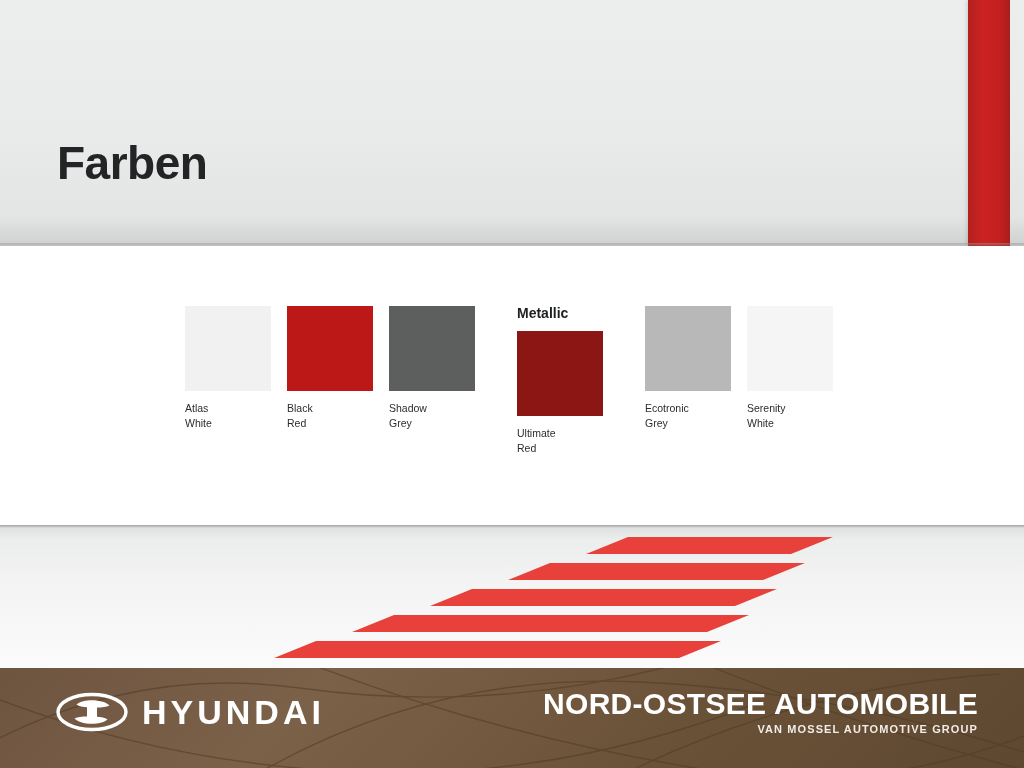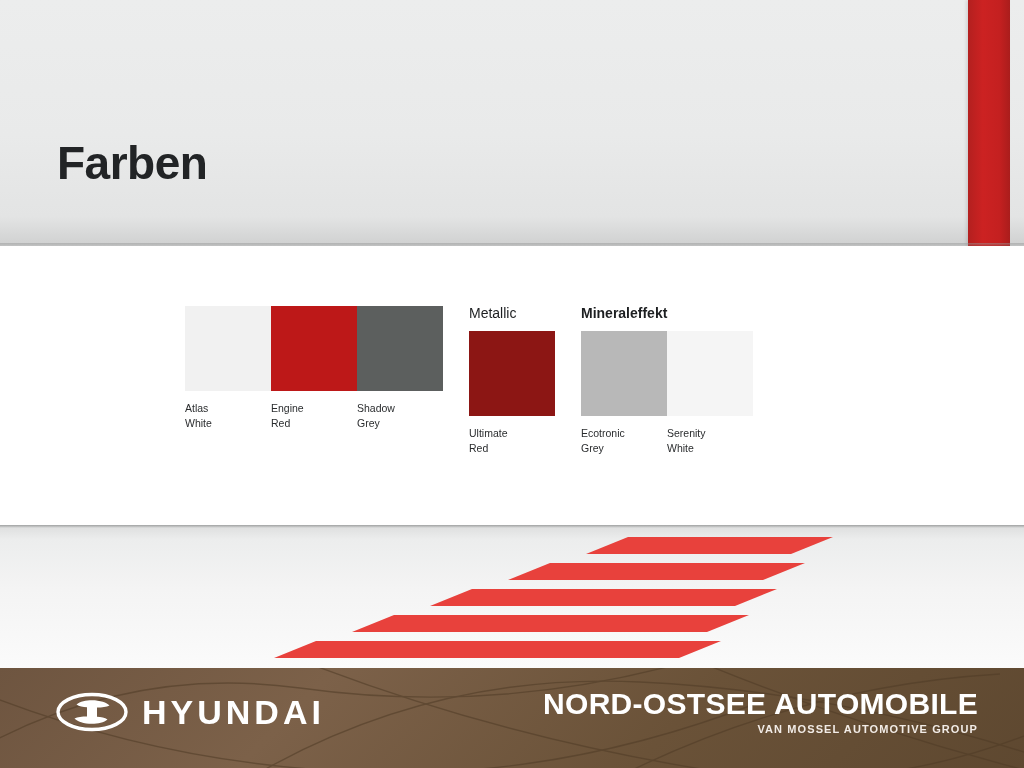--- a/index.html
+++ b/index.html
@@ -48,24 +48,24 @@
   }
   .swatch-groups {
     position:absolute; left:185px; top:60px;
     display:flex; align-items:flex-start;
   }
   .swatch-group { margin-right:26px; }
   .group-title {
     font-size:14px; color:#1d1f21;
     margin-bottom:11px; line-height:1;
   }
-  .group-title.bold { font-weight:400; }
+  .group-title.bold { font-weight:700; }
   .group-title.semibold { font-weight:600; }
   .swatch-row { display:flex; }
-  .swatch-cell { width:86px; }
+  .swatch-cell { width:102px; }
   .swatch-chip {
     width:86px; height:85px; display:block;
   }
   .swatch-label {
     margin-top:10px;
     font-size:10.5px; line-height:14.5px;
     color:#2a2c2e; white-space:pre-line;
   }
 
   
@@ -126,42 +126,41 @@
     <div class="swatch-groups">
         <div class="swatch-group">
           <div class="swatch-row">
             <div class="swatch-cell">
               <span class="swatch-chip" style="background: rgb(241, 241, 241);"></span>
               <div class="swatch-label">Atlas
 White</div>
             </div>
             <div class="swatch-cell">
               <span class="swatch-chip" style="background: rgb(189, 24, 24);"></span>
-              <div class="swatch-label">Engine
+              <div class="swatch-label">Black
 Red</div>
             </div>
             <div class="swatch-cell">
               <span class="swatch-chip" style="background: rgb(92, 95, 94);"></span>
               <div class="swatch-label">Shadow
 Grey</div>
             </div>
           </div>
         </div>
         <div class="swatch-group">
           <div class="group-title bold">Metallic</div>
           <div class="swatch-row">
             <div class="swatch-cell">
               <span class="swatch-chip" style="background: rgb(140, 22, 20);"></span>
               <div class="swatch-label">Ultimate
 Red</div>
             </div>
           </div>
         </div>
         <div class="swatch-group">
-          <div class="group-title semibold">Mineraleffekt</div>
           <div class="swatch-row">
             <div class="swatch-cell">
               <span class="swatch-chip" style="background: rgb(184, 184, 184);"></span>
               <div class="swatch-label">Ecotronic
 Grey</div>
             </div>
             <div class="swatch-cell">
               <span class="swatch-chip" style="background: rgb(245, 245, 245);"></span>
               <div class="swatch-label">Serenity
 White</div>

